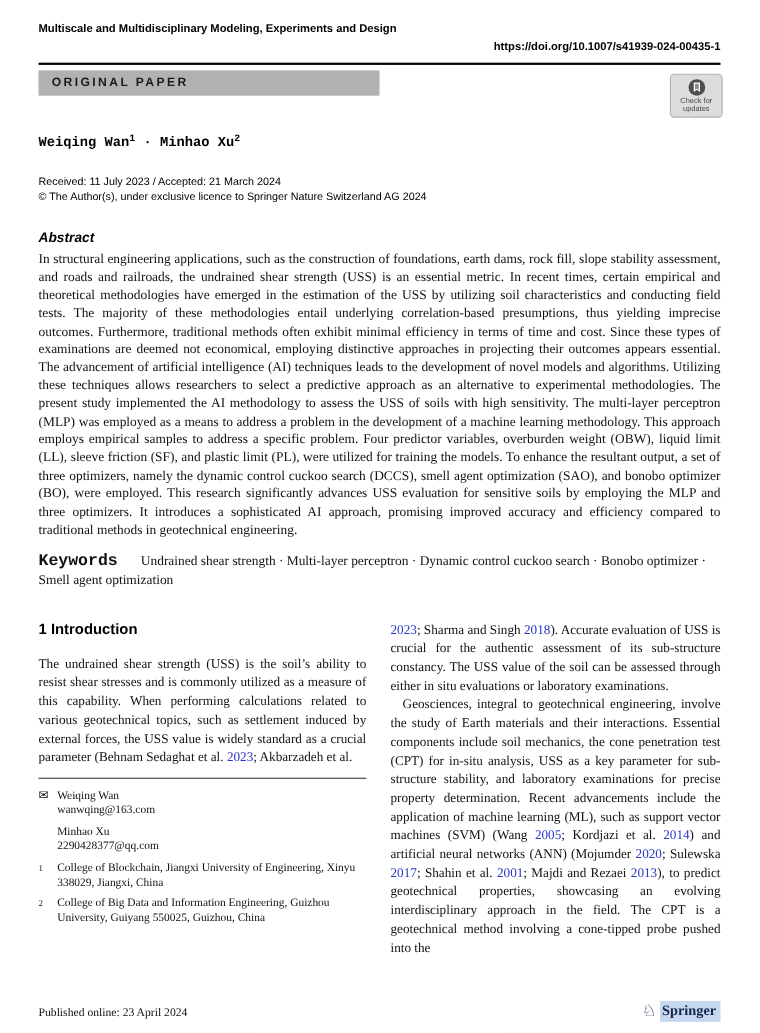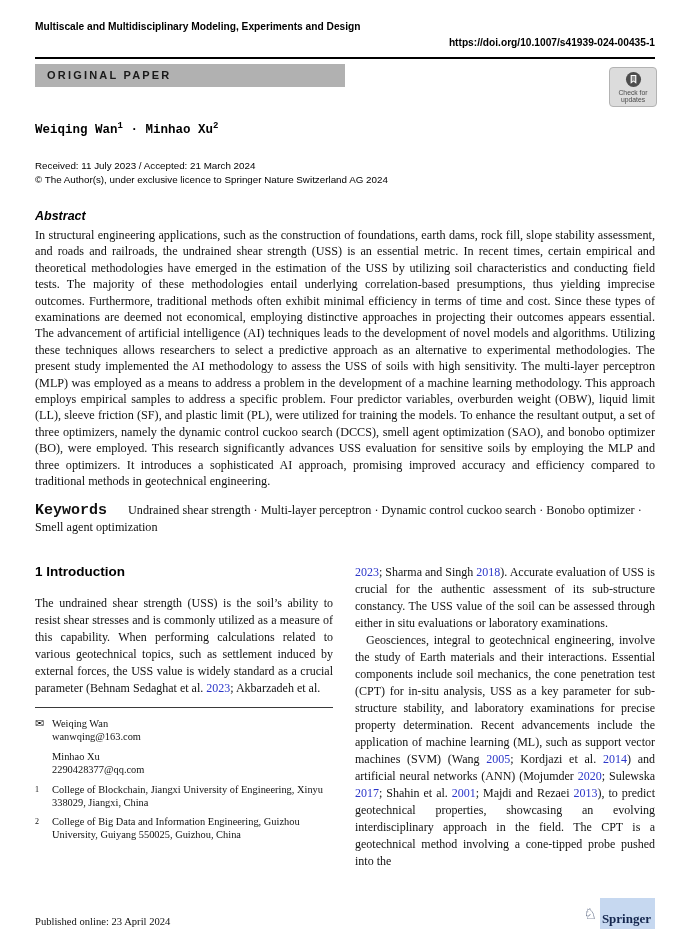--- a/index.html
+++ b/index.html
@@ -58,21 +58,21 @@
   .fn-email{display:block;}
   .aff-row{display:flex;margin-bottom:6px;}
   .aff-sup{width:17px;flex:none;font-size:8px;line-height:11px;padding-top:1px;}
   .aff-text{flex:1;text-align:left;}
   
   .published-online{position:absolute;left:35px;bottom:12px;font-size:10.6px;}
   .springer-logo{position:absolute;right:36px;bottom:10px;display:flex;align-items:center;}
   .springer-horse{font-size:15px;line-height:18px;color:#14264d;margin-right:3px;}
   .springer-word{
     font-family:"Liberation Serif",serif;font-weight:700;font-size:13px;color:#14264d;
-    background:#c6d8f0;padding:13px 4px 2px 2px;
+    background:#c6d8f0;padding:1px 4px 2px 2px;
   }
 </style>
 </head>
 <body>
 
 <div class="page">
 
   <div class="journal-name">Multiscale and Multidisciplinary Modeling, Experiments and Design</div>
   <div class="doi">https://doi.org/10.1007/s41939-024-00435-1</div>
   <hr class="top-rule">

